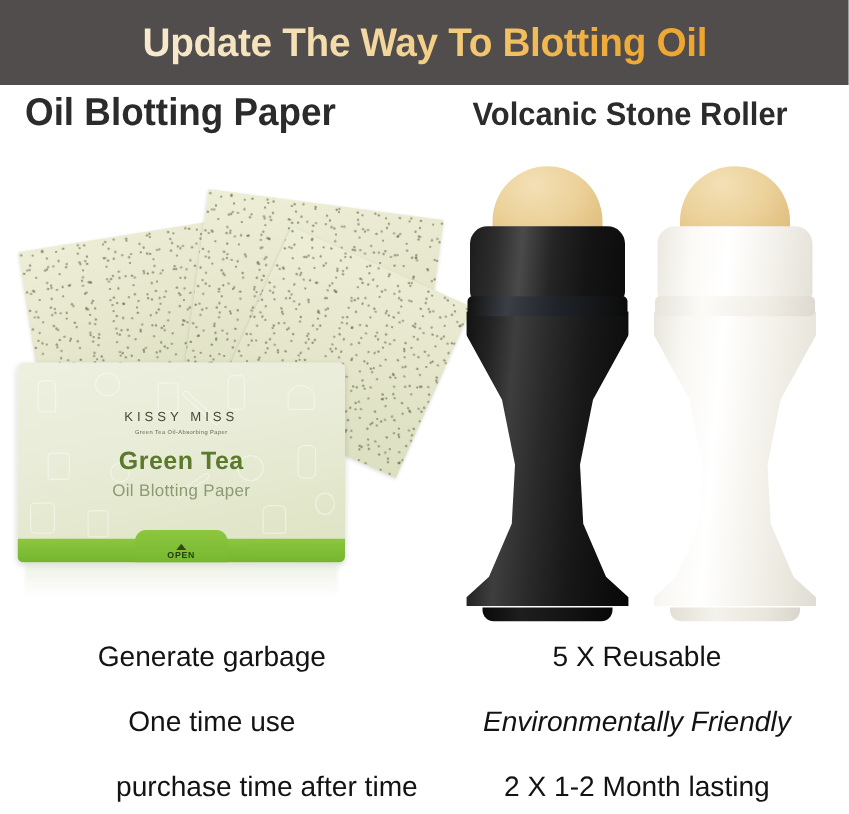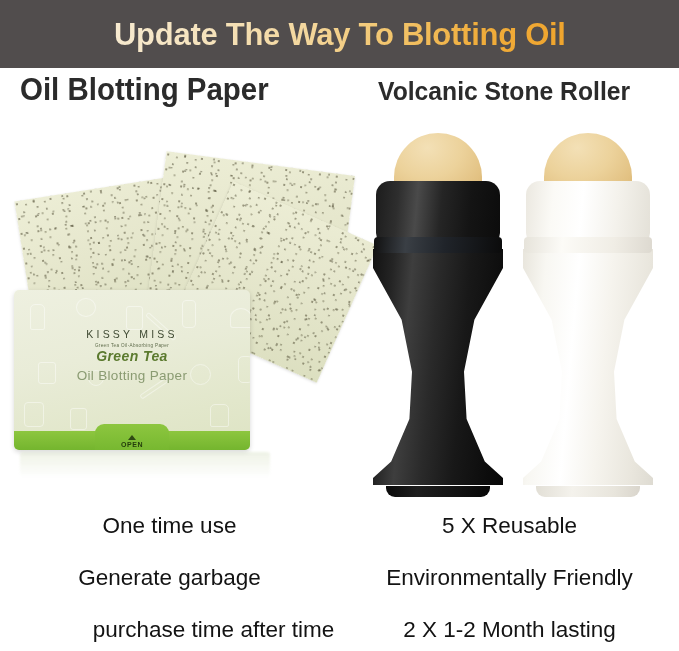--- a/index.html
+++ b/index.html
@@ -67,21 +67,21 @@
       linear-gradient(165deg,#edeed6 0%,#e6e7cd 45%,#dcdfc0 100%);
     background-size:17px 15px,23px 21px,19px 18px,27px 24px,21px 19px,25px 22px,15px 17px,29px 26px,100% 100%;
     box-shadow:0 1px 3px rgba(0,0,0,.13);
   }
   .sheet-a{ left:24px; top:62px; width:176px; height:136px; transform:rotate(-9deg); }
   .sheet-b{ left:156px;top:38px; width:190px; height:150px; transform:rotate(7.5deg); }
   .sheet-c{ left:196px;top:82px; width:158px; height:150px; transform:rotate(24deg); }
 
   
   .box{
-    position:absolute;left:14px;top:165px;width:236px;height:160px;
+    position:absolute;left:14px;top:165px;width:262px;height:160px;
     border-radius:5px;
     background:linear-gradient(168deg,#eef0e0 0%,#e9ecd8 40%,#e2e7cb 75%,#dde3c3 100%);
     box-shadow:0 2px 5px rgba(0,0,0,.16);
     overflow:hidden;
   }
   
   .box-watermark{
     position:absolute;inset:0;opacity:.5;
   }
   .wm{
@@ -94,22 +94,22 @@
   }
   .brand{
     margin-top:38px;
     font-size:10.5px;letter-spacing:3.2px;color:#3f4a33;font-weight:normal;
   }
   .brand-sub{
     margin-top:3px;
     font-size:4.6px;letter-spacing:.35px;color:#5e6b4a;
   }
   .green-tea{
-    margin-top:0;
-    font-size:14px;font-weight:bold;color:#5b7a2e;letter-spacing:.4px;font-style:italic;
+    margin-top:10px;
+    font-size:20px;font-weight:bold;color:#5b7a2e;letter-spacing:.4px;
   }
   .obp{
     margin-top:4px;
     font-size:13.5px;color:#8a9b72;letter-spacing:.3px;
   }
   .box-base{
     position:absolute;left:0;bottom:0;width:100%;height:19px;
     background:linear-gradient(180deg,#8dc63f 0%,#74b52e 100%);
   }
   .open-tab{
@@ -197,21 +197,21 @@
   .col-right{ left:340px; }
   .cline{
     position:absolute;width:100%;text-align:center;
     font-size:22.5px;color:#131313;white-space:nowrap;
     font-family:"Liberation Sans", sans-serif;
   }
   .col-left .cline:nth-child(1){ top:8px; }
   .col-left .cline:nth-child(2){ top:60px; }
   .col-left .cline:nth-child(3){ top:112px;padding-left:44px; }
   .col-right .cline:nth-child(1){ top:8px; }
-  .col-right .cline:nth-child(2){ top:60px; }
+  .col-right .cline:nth-child(2){ top:60px;font-style:italic; }
   .col-right .cline:nth-child(3){ top:112px; }
 </style>
 </head>
 <body>
 
 <div class="banner">
   <div class="banner-title">Update The Way To Blotting Oil</div>
 </div>
 
 <div class="heading-row">
@@ -278,22 +278,22 @@
     <div class="collar"></div>
     <div class="ring"></div>
     <div class="body"></div>
     <div class="foot"></div>
   </div>
 </div>
 
 <div class="compare">
 
   <div class="col col-left">
+    <div class="cline">Generate garbage</div>
     <div class="cline">One time use</div>
-    <div class="cline">Generate garbage</div>
     <div class="cline">purchase time after time</div>
   </div>
 
   <div class="col col-right">
     <div class="cline">5 X Reusable</div>
     <div class="cline">Environmentally Friendly</div>
     <div class="cline">2 X 1-2 Month lasting</div>
   </div>
 </div>
 

